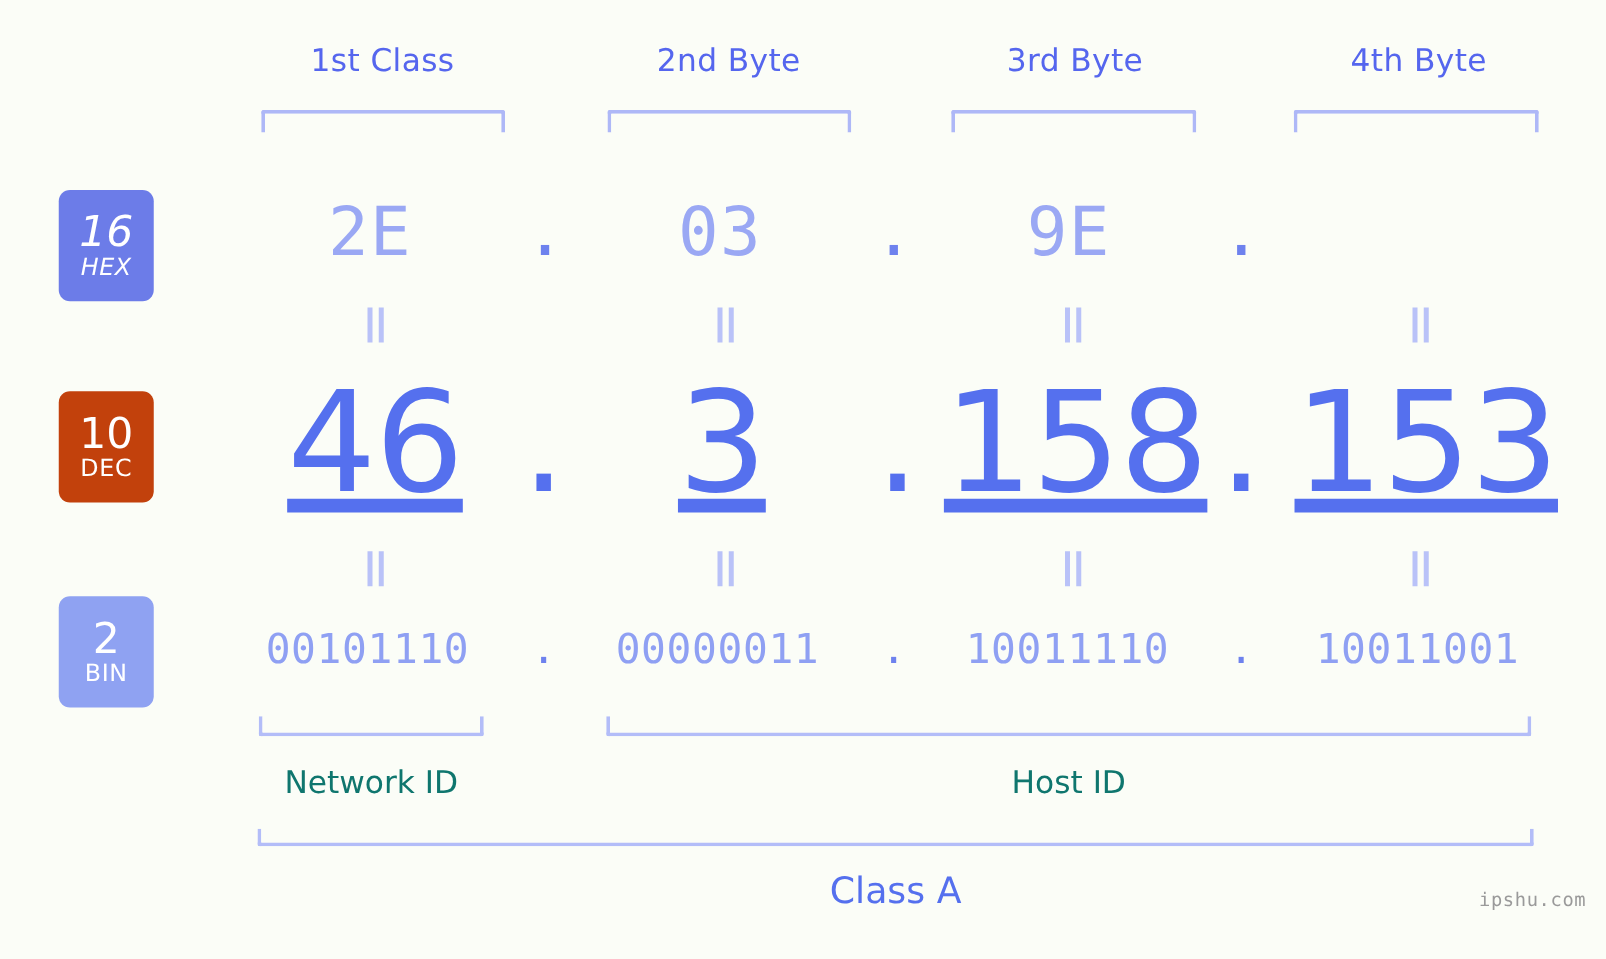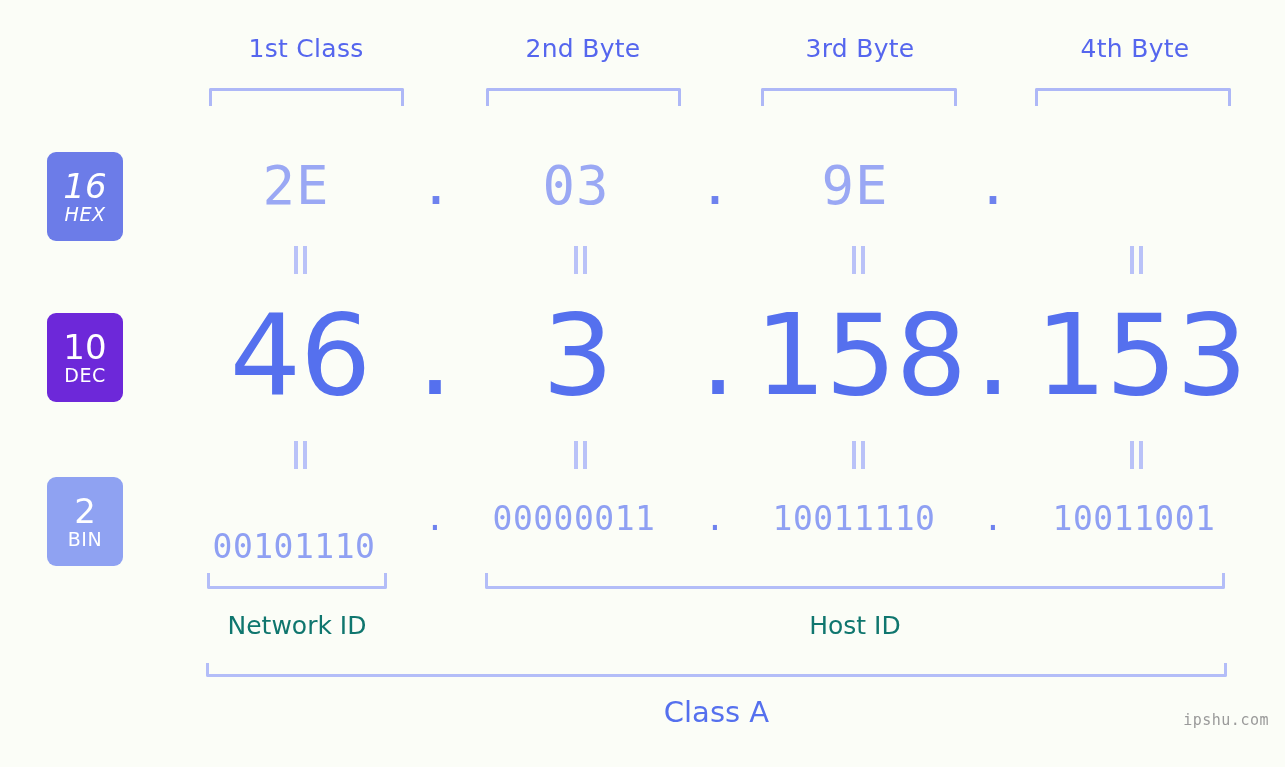--- a/index.html
+++ b/index.html
@@ -60,21 +60,21 @@
     font-size: 34px;
     line-height: 36px;
     font-weight: 400;
   }
   .badge .unit {
     font-size: 19px;
     line-height: 21px;
     letter-spacing: 0.5px;
   }
   #badge-hex { top: 152px; height: 89px; background: #6c7ce8; font-style: italic; }
-  #badge-dec { top: 313px; height: 89px; background: #6d28d9; }
+  #badge-dec { top: 313px; height: 89px; background: #c2410c; }
   #badge-bin { top: 477px; height: 89px; background: #8fa2f2; }
 
   
   .cell {
     position: absolute;
     text-align: center;
     white-space: nowrap;
   }
 
   .hex-val {
@@ -93,20 +93,21 @@
     font-family: "DejaVu Sans Mono", monospace;
   }
 
   .dec-val {
     top: 290px;
     font-size: 112px;
     line-height: 130px;
     color: #5570ee;
     font-family: "DejaVu Sans", sans-serif;
     letter-spacing: -1px;
+    text-decoration: underline;
   }
   .dec-dot {
     top: 290px;
     font-size: 112px;
     line-height: 130px;
     color: #5570ee;
     font-family: "DejaVu Sans", sans-serif;
   }
 
   .bin-val {
@@ -239,21 +240,21 @@
 
   <div class="eq eq-lower" style="left:288px;"><i></i><i></i></div>
   <div class="eq eq-lower" style="left:568px;"><i></i><i></i></div>
   <div class="eq eq-lower" style="left:846px;"><i></i><i></i></div>
   <div class="eq eq-lower" style="left:1124px;"><i></i><i></i></div>
 
   <div class="badge" id="badge-bin">
     <span class="num">2</span>
     <span class="unit">BIN</span>
   </div>
-  <div class="cell bin-val" style="left:194px;width:200px;margin-top:28px;">00101110</div>
+  <div class="cell bin-val" style="left:194px;width:200px;">00101110</div>
   <div class="cell bin-dot" style="left:405px;width:60px;">.</div>
   <div class="cell bin-val" style="left:474px;width:200px;">00000011</div>
   <div class="cell bin-dot" style="left:685px;width:60px;">.</div>
   <div class="cell bin-val" style="left:754px;width:200px;">10011110</div>
   <div class="cell bin-dot" style="left:963px;width:60px;">.</div>
   <div class="cell bin-val" style="left:1034px;width:200px;">10011001</div>
 
   <div class="bracket-bottom" style="left:207px;width:180px;top:573px;"></div>
   <div class="bracket-bottom" style="left:485px;width:740px;top:573px;"></div>
 

